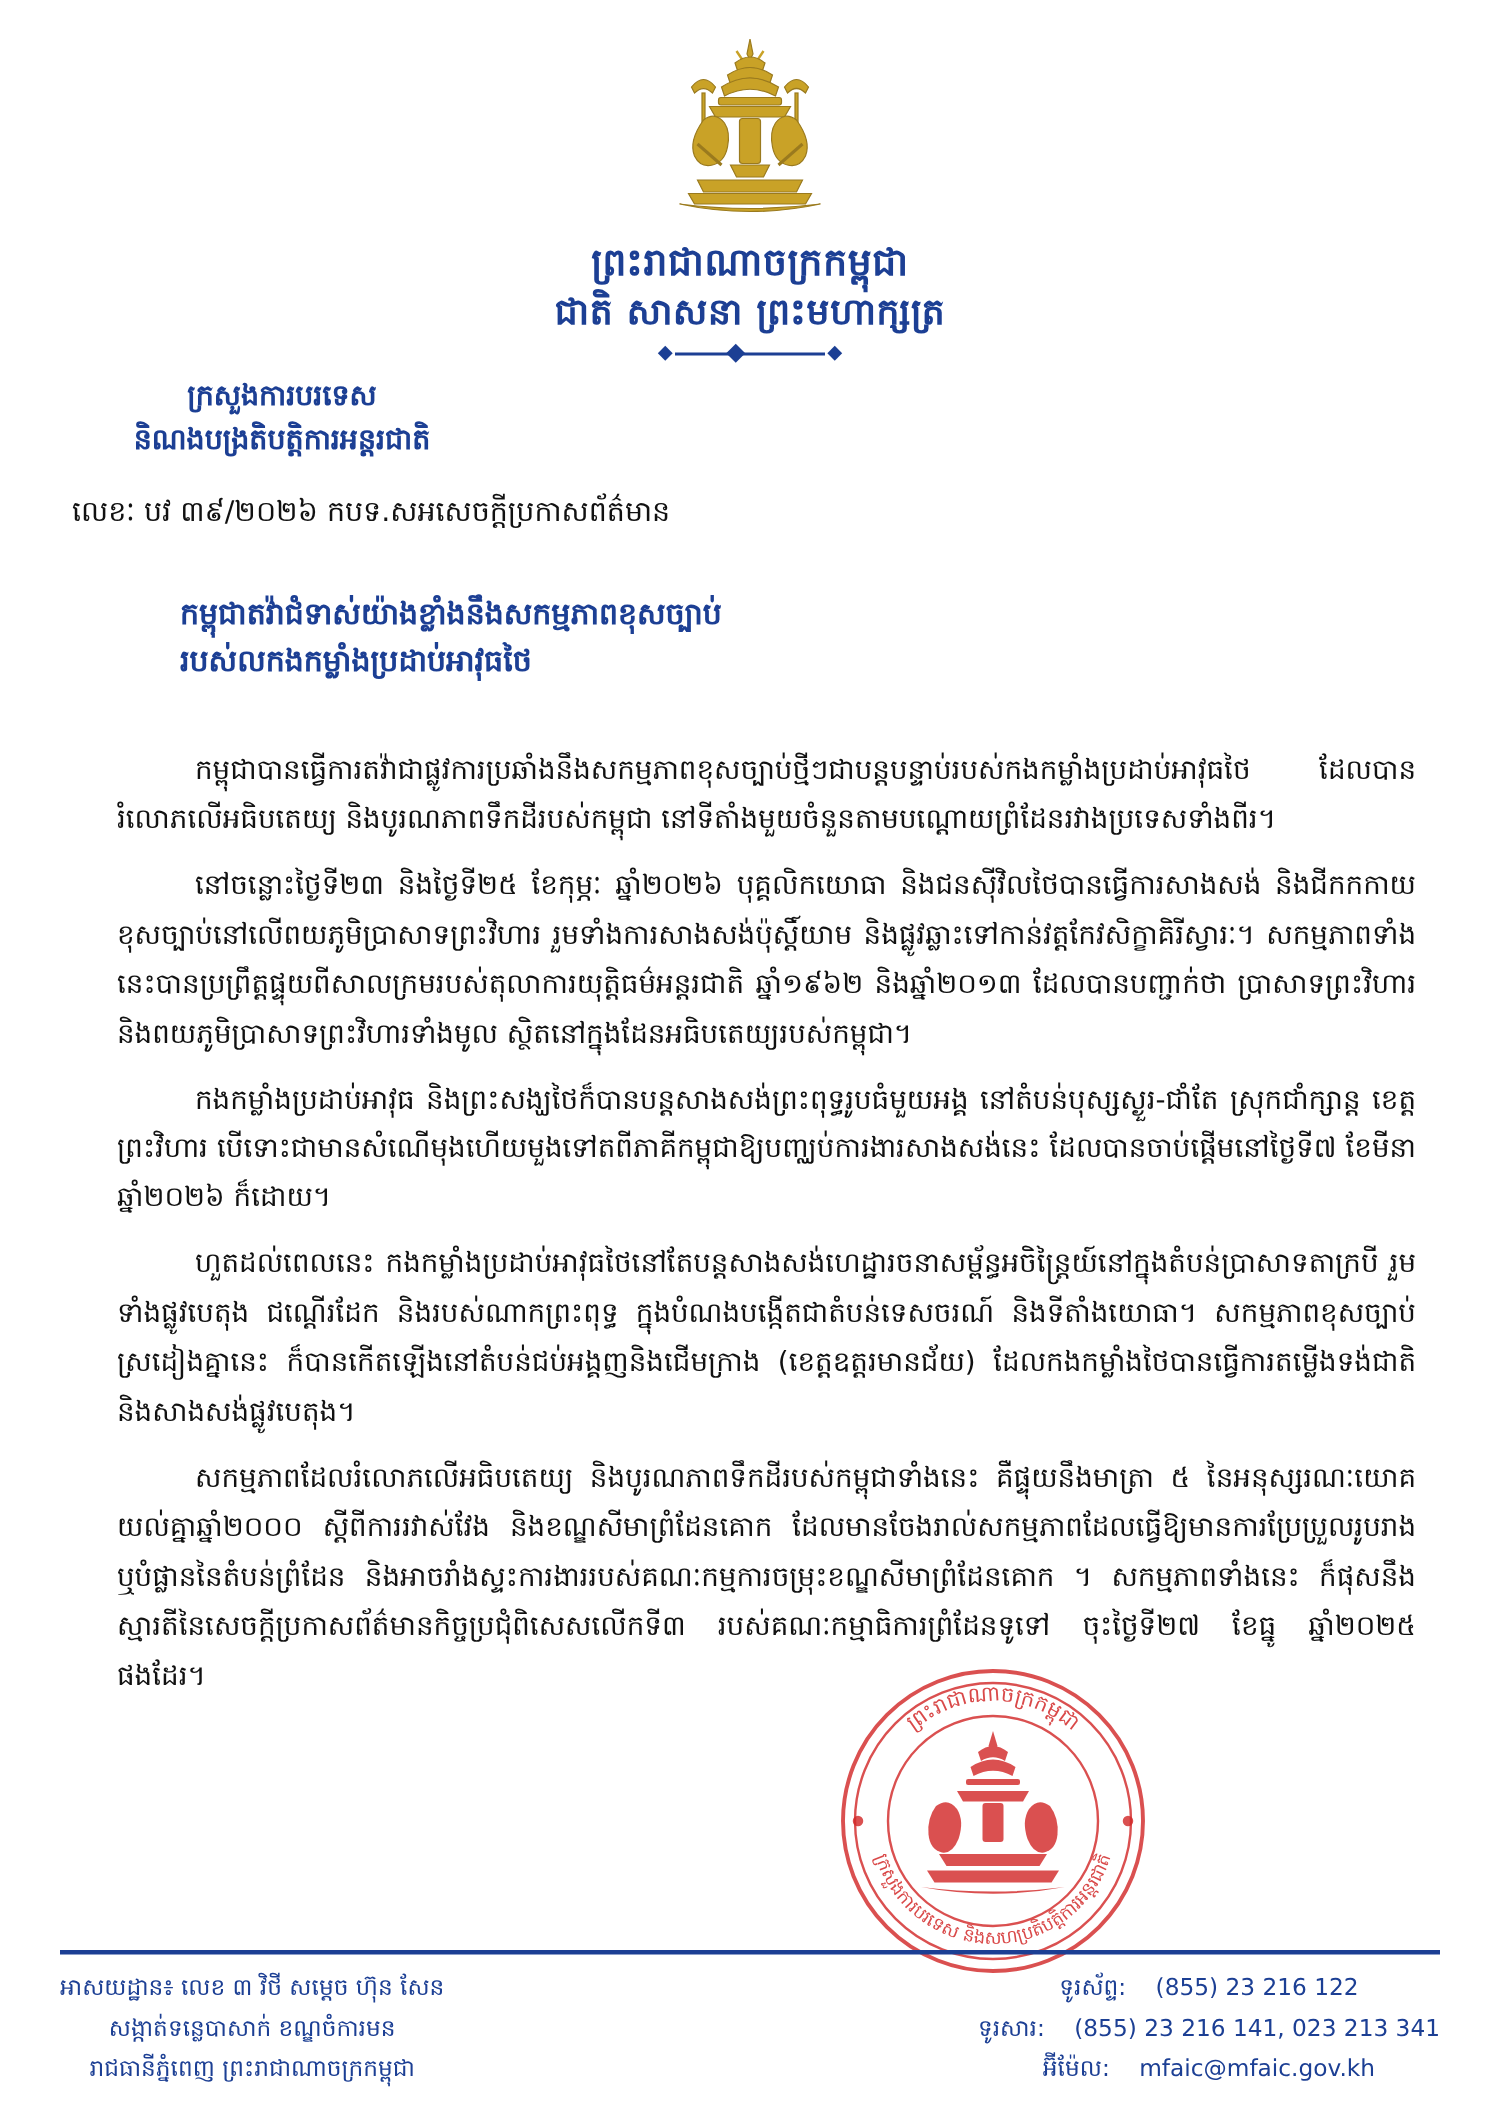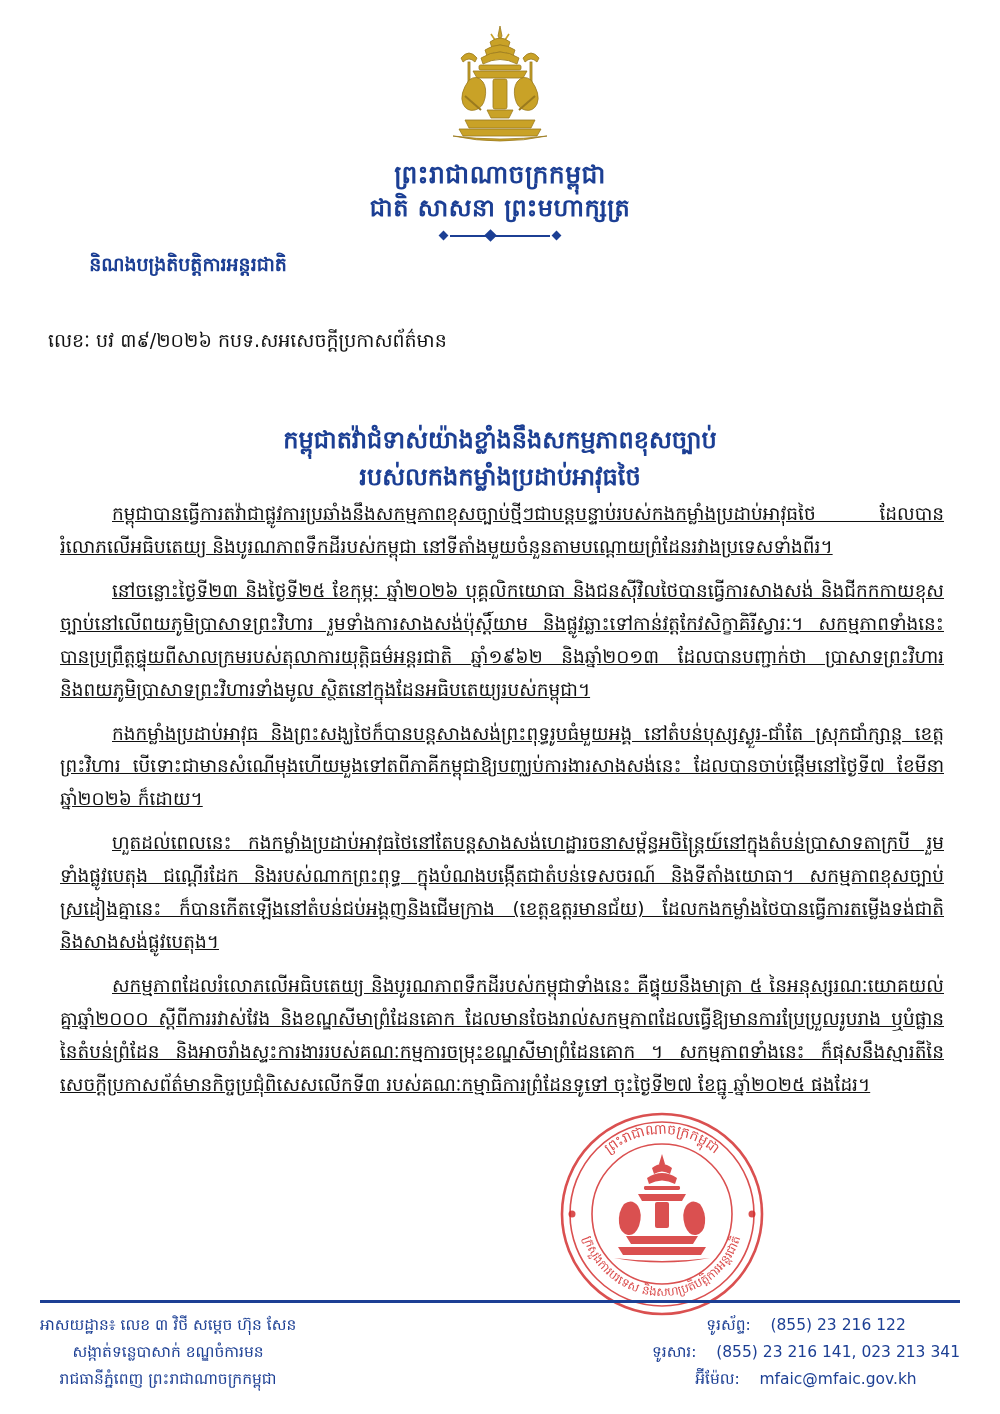--- a/index.html
+++ b/index.html
@@ -107,45 +107,43 @@
     align-items: baseline;
     color: #111111;
     font-size: 19px;
   }
   .refline .ref-no { font-weight: normal; }
   .refline .doc-kind { font-weight: normal; }
 
   
   .doc-title {
     position: absolute;
-    top: 422px;
+    top: 394px;
     left: 120px;
     width: 760px;
-    text-align: center;
     color: #1c3f94;
     font-weight: bold;
-    font-size: 24px;
+    font-size: 20px;
     line-height: 1.55;
   }
 
   
   .body-text {
     position: absolute;
     top: 498px;
     left: 60px;
     width: 884px;
     color: #111111;
     font-size: 18.5px;
     line-height: 1.78;
     text-align: justify;
   }
   .body-text p {
-    margin: 0 0 11px 0;
+    margin: 0 0 11px 18px;
     text-indent: 52px;
-    text-decoration: underline;
   }
 
   
   .stamp {
     position: absolute;
     left: 556px;
     top: 1108px;
     width: 212px;
     height: 212px;
     pointer-events: none;
@@ -225,20 +223,21 @@
     <div class="line2">ជាតិ សាសនា ព្រះមហាក្សត្រ</div>
     <div class="divider-orn">
       <span class="bar"></span>
       <span class="dot d1"></span>
       <span class="dot d2"></span>
       <span class="dot d3"></span>
     </div>
   </div>
 
   <div class="ministry">
+    <div>ក្រសួងការបរទេស</div>
     <div>និណងបង្រតិបត្តិការអន្តរជាតិ</div>
   </div>
 
   <div class="refline">
     <div class="ref-no">លេខៈ បវ ៣៩/២០២៦ កបទ.សអ</div>
     <div class="doc-kind">សេចក្តីប្រកាសព័ត៌មាន</div>
   </div>
 
   <div class="doc-title">
     <div>កម្ពុជាតវ៉ាជំទាស់យ៉ាងខ្លាំងនឹងសកម្មភាពខុសច្បាប់</div>

